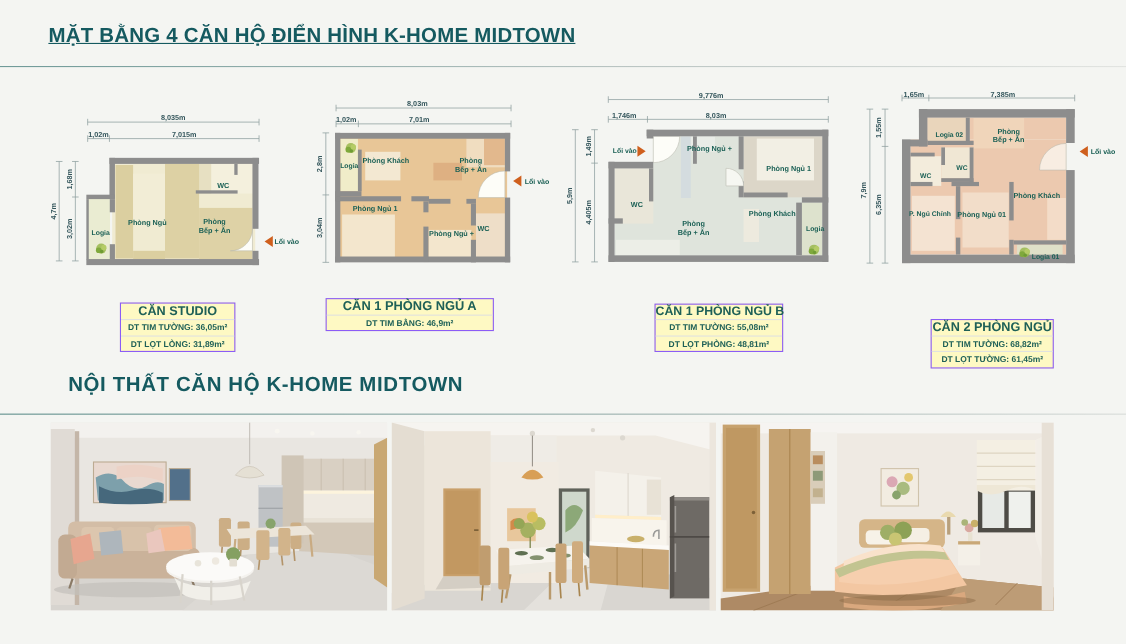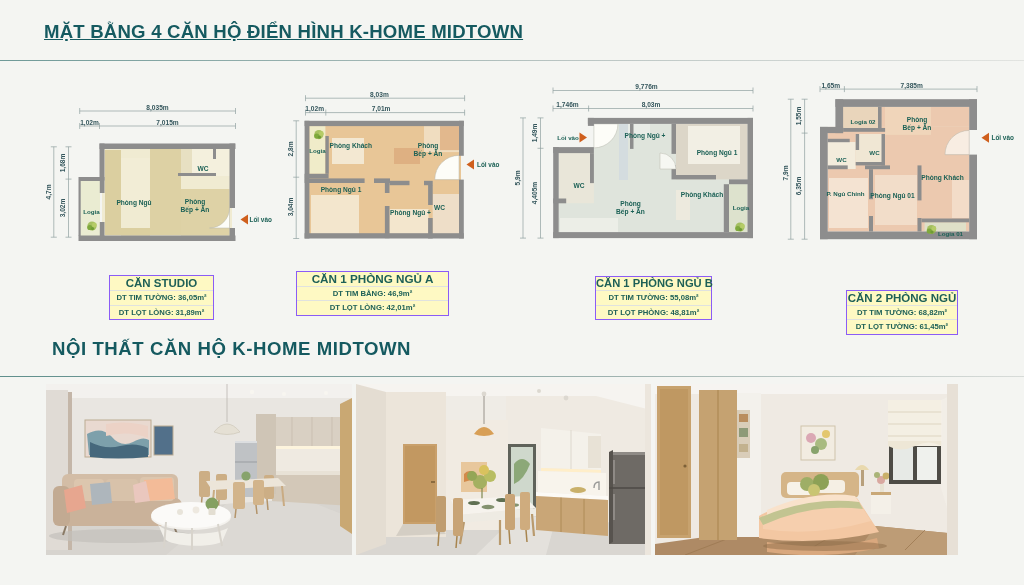--- a/index.html
+++ b/index.html
@@ -458,36 +458,35 @@
 
 <div class="lbox" style="left:109px;top:275px;width:105px;">
   <div class="t" style="font-size:11.5px;line-height:14px;">CĂN STUDIO</div>
   <div style="font-size:7.7px;line-height:13.5px;border-top:1px solid #e0e2df;font-weight:bold;">DT TIM TƯỜNG: 36,05m²</div>
   <div style="font-size:7.7px;line-height:13.5px;border-top:1px solid #e0e2df;font-weight:bold;">DT LỌT LÒNG: 31,89m²</div>
 </div>
 
 <div class="lbox" style="left:296px;top:271px;width:153px;">
   <div class="t" style="font-size:11.7px;line-height:14px;">CĂN 1 PHÒNG NGỦ A</div>
   <div style="font-size:7.7px;line-height:13px;border-top:1px solid #e0e2df;font-weight:bold;">DT TIM BẰNG: 46,9m²</div>
-  <div style="font-size:7.7px;line-height:13.5px;border-top:1px solid #e0e2df;font-weight:bold;">DT LỌT LÒNG: 42,01m²</div>
 </div>
 
 <div class="lbox" style="left:595px;top:276px;width:117px;">
   <div class="t" style="font-size:11.2px;line-height:13px;">CĂN 1 PHÒNG NGỦ B</div>
   <div style="font-size:7.7px;line-height:14px;border-top:1px solid #e0e2df;font-weight:bold;">DT TIM TƯỜNG: 55,08m²</div>
   <div style="font-size:7.7px;line-height:13px;border-top:1px solid #e0e2df;font-weight:bold;">DT LỌT PHÒNG: 48,81m²</div>
 </div>
 
 <div class="lbox" style="left:846px;top:275px;width:112px;margin-top:15px;">
   <div class="t" style="font-size:11.5px;line-height:14px;">CĂN 2 PHÒNG NGỦ</div>
   <div style="font-size:7.7px;line-height:13px;border-top:1px solid #e0e2df;font-weight:bold;">DT TIM TƯỜNG: 68,82m²</div>
   <div style="font-size:7.7px;line-height:13.5px;border-top:1px solid #e0e2df;font-weight:bold;">DT LỌT TƯỜNG: 61,45m²</div>
 </div>
 
-<div class="abs h1" style="left:52px;top:338px;font-size:18.6px;letter-spacing:0.55px;">NỘI THẤT CĂN HỘ K-HOME MIDTOWN</div>
+<div class="abs h1" style="left:62px;top:338px;font-size:18.6px;letter-spacing:0.55px;">NỘI THẤT CĂN HỘ K-HOME MIDTOWN</div>
 
 <div class="abs" style="left:0;top:376px;width:1024px;height:1px;background:linear-gradient(to right,#5f8f8c,#9fb3b0 60%,#d8dcd9);"></div>
 
 <svg class="abs" style="left:46px;top:384px;" width="306" height="171" viewBox="0 0 306 171">
 
   <rect x="0" y="0" width="306" height="171" fill="#e9e6e1"></rect>
 
   <rect x="0" y="0" width="306" height="14" fill="#f3f1ee"></rect>
 
   <polygon points="0,171 0,144 60,130 180,120 306,112 306,171" fill="#d7d4cf"></polygon>

